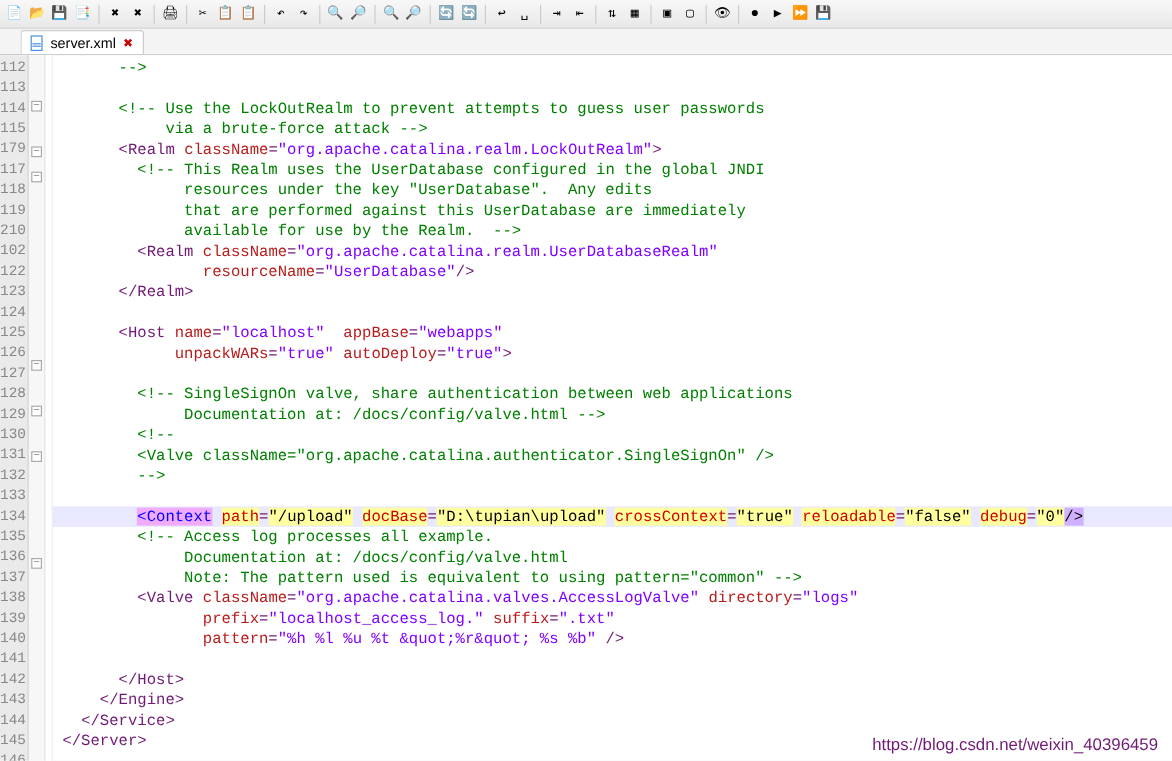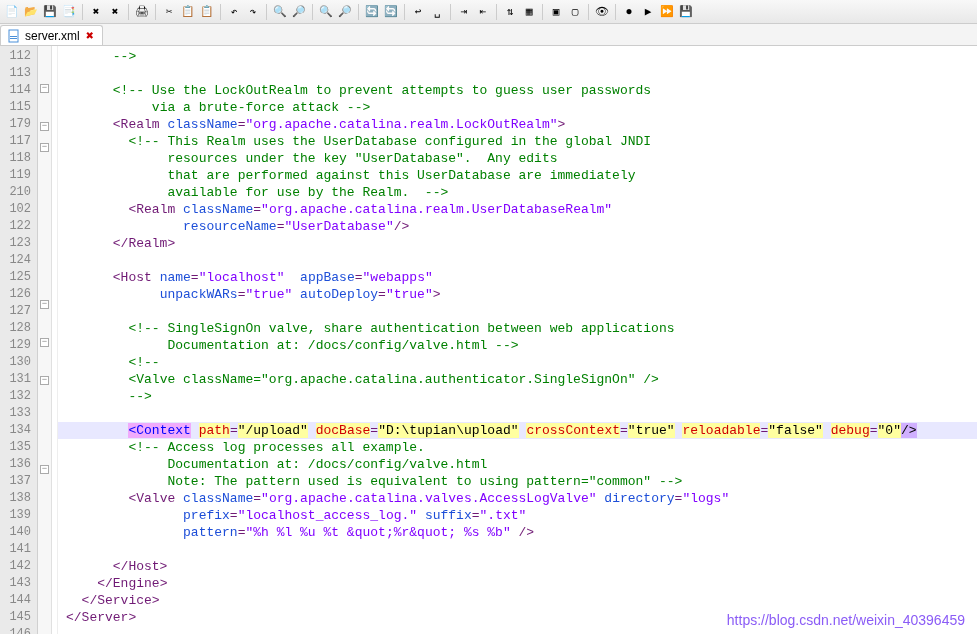--- a/index.html
+++ b/index.html
@@ -29,21 +29,21 @@
     text-align: center;
     line-height: 16px;
   }
   .sep { width: 1px; height: 16px; background: #ccc; margin: 0 2px; }
   .tabbar {
     height: 22px;
     background: #f4f4f4;
     border-bottom: 1px solid #ccc;
     display: flex;
     align-items: flex-end;
-    padding-left: 0;
+    padding-left: 17px;
   }
   .tab {
     display: flex;
     align-items: center;
     height: 20px;
     padding: 0 6px;
     background: #fff;
     border: 1px solid #ccc;
     border-bottom: none;
     font-size: 12px;
@@ -60,21 +60,21 @@
     color: #c00;
   }
   .editor {
     position: relative;
     display: flex;
     background: #fff;
     height: calc(100% - 46px);
     font-family: Consolas, "Courier New", monospace;
   }
   .gutter {
-    width: 38px;
+    width: 24px;
     background: #eaeaea;
     border-right: 1px solid #d0d0d0;
     text-align: right;
     color: #888;
     font-size: 12px;
     padding-top: 2px;
     user-select: none;
   }
   .gutter div { height: 17px; line-height: 17px; padding-right: 6px; }
   .fold {
@@ -99,31 +99,31 @@
     font-size: 13px;
     line-height: 17px;
     white-space: pre;
     color: #000;
     position: relative;
   }
   .code .line { height: 17px; }
   .hl-line { background: #e8e8ff; position: absolute; left: 0; right: 0; height: 17px; z-index: 0; }
   .code .line span, .code .line { position: relative; z-index: 1; }
   .tag { color: #701a75; }
-  .attr { color: #1d4ed8; }
+  .attr { color: #b91c1c; }
   .val { color: #8000ff; }
   .cmt { color: #008000; }
   .sel-tag { background: #f0abfc; color: #0000ff; }
   .sel-attr { background: #ffffa0; }
   .sel-close { background: #d0b0ff; }
   .watermark {
     position: absolute;
     bottom: 6px;
     right: 12px;
-    color: #8b5cf6;
+    color: #701a75;
     font-family: Arial, sans-serif;
     font-size: 14px;
     z-index: 5;
     pointer-events: none;
   }
 </style>
 </head>
 <body>
 
 <div class="toolbar" id="toolbar">

